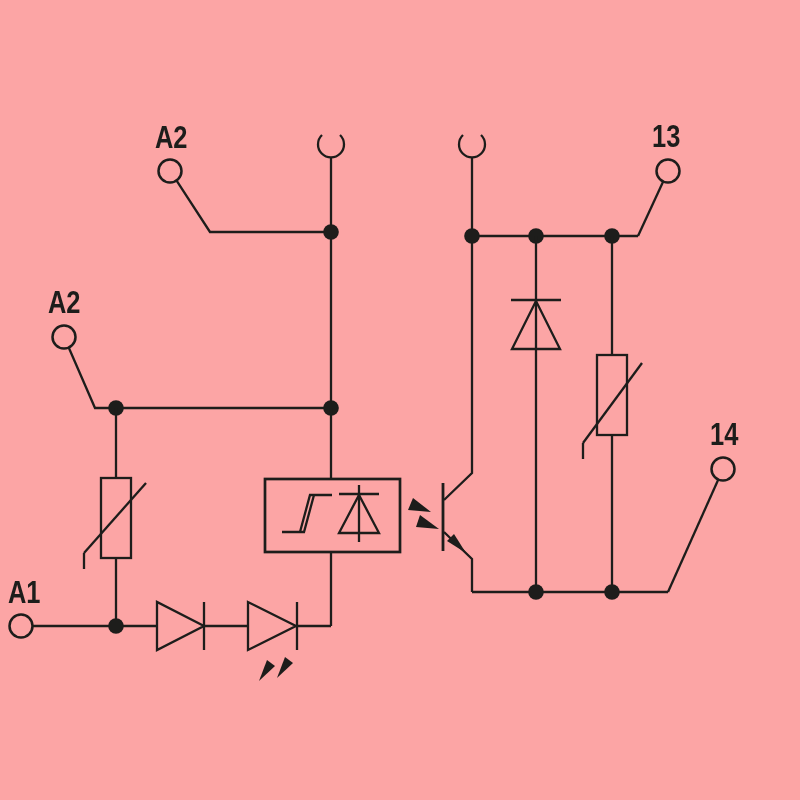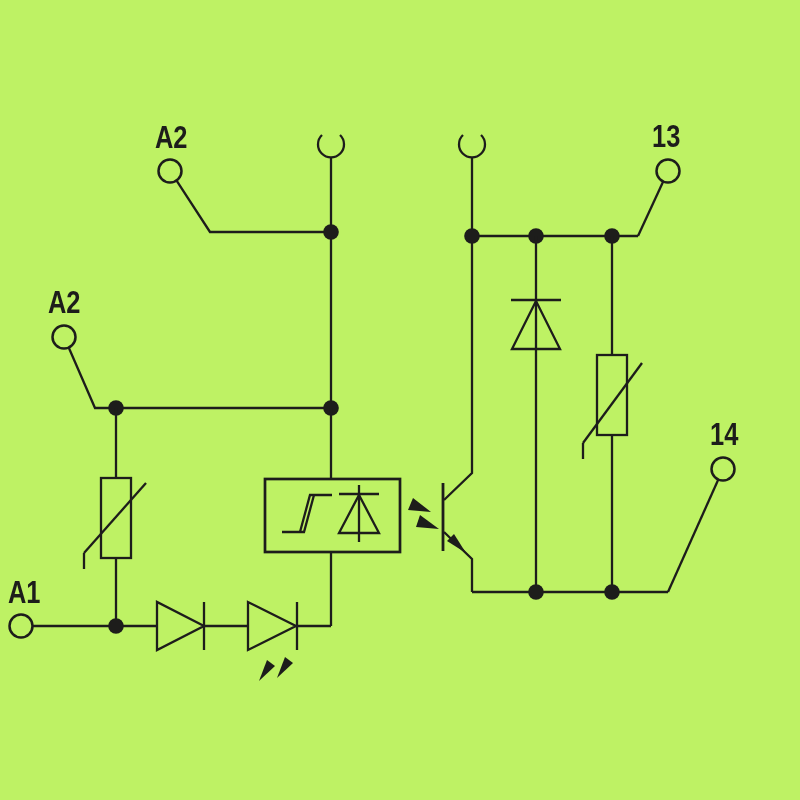--- a/index.html
+++ b/index.html
@@ -1,19 +1,19 @@
 <!DOCTYPE html>
 <html><head>
 <meta charset="utf-8">
 <style>
   html,body{margin:0;padding:0;background:#fff;}
   #canvas{
     position:relative;
     width:800px;height:800px;
-    background:#bef264;
+    background:#fca5a5;
     overflow:hidden;
     font-family:"Liberation Sans",sans-serif;
   }
   #schematic-svg{position:absolute;left:0;top:0;}
   .lbl{
     position:absolute;
     font-family:"Liberation Sans",sans-serif;
     font-weight:700;
     font-size:31px;
     line-height:1;

